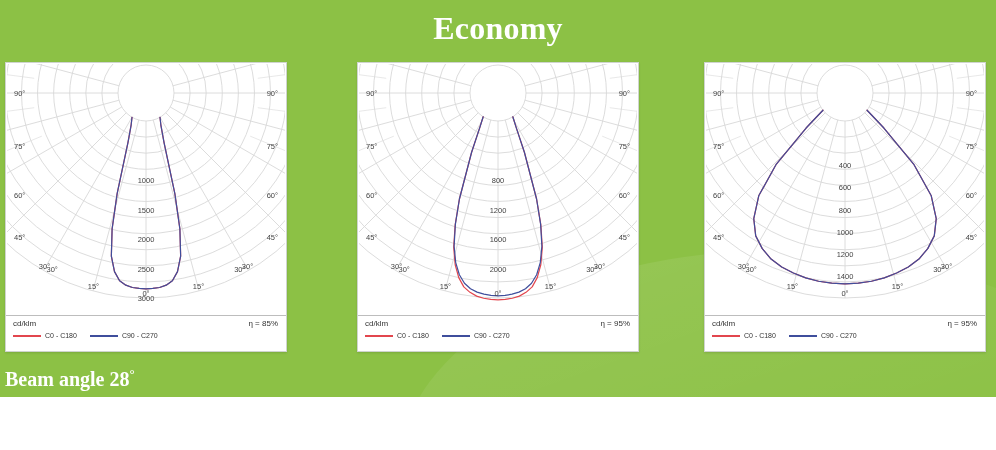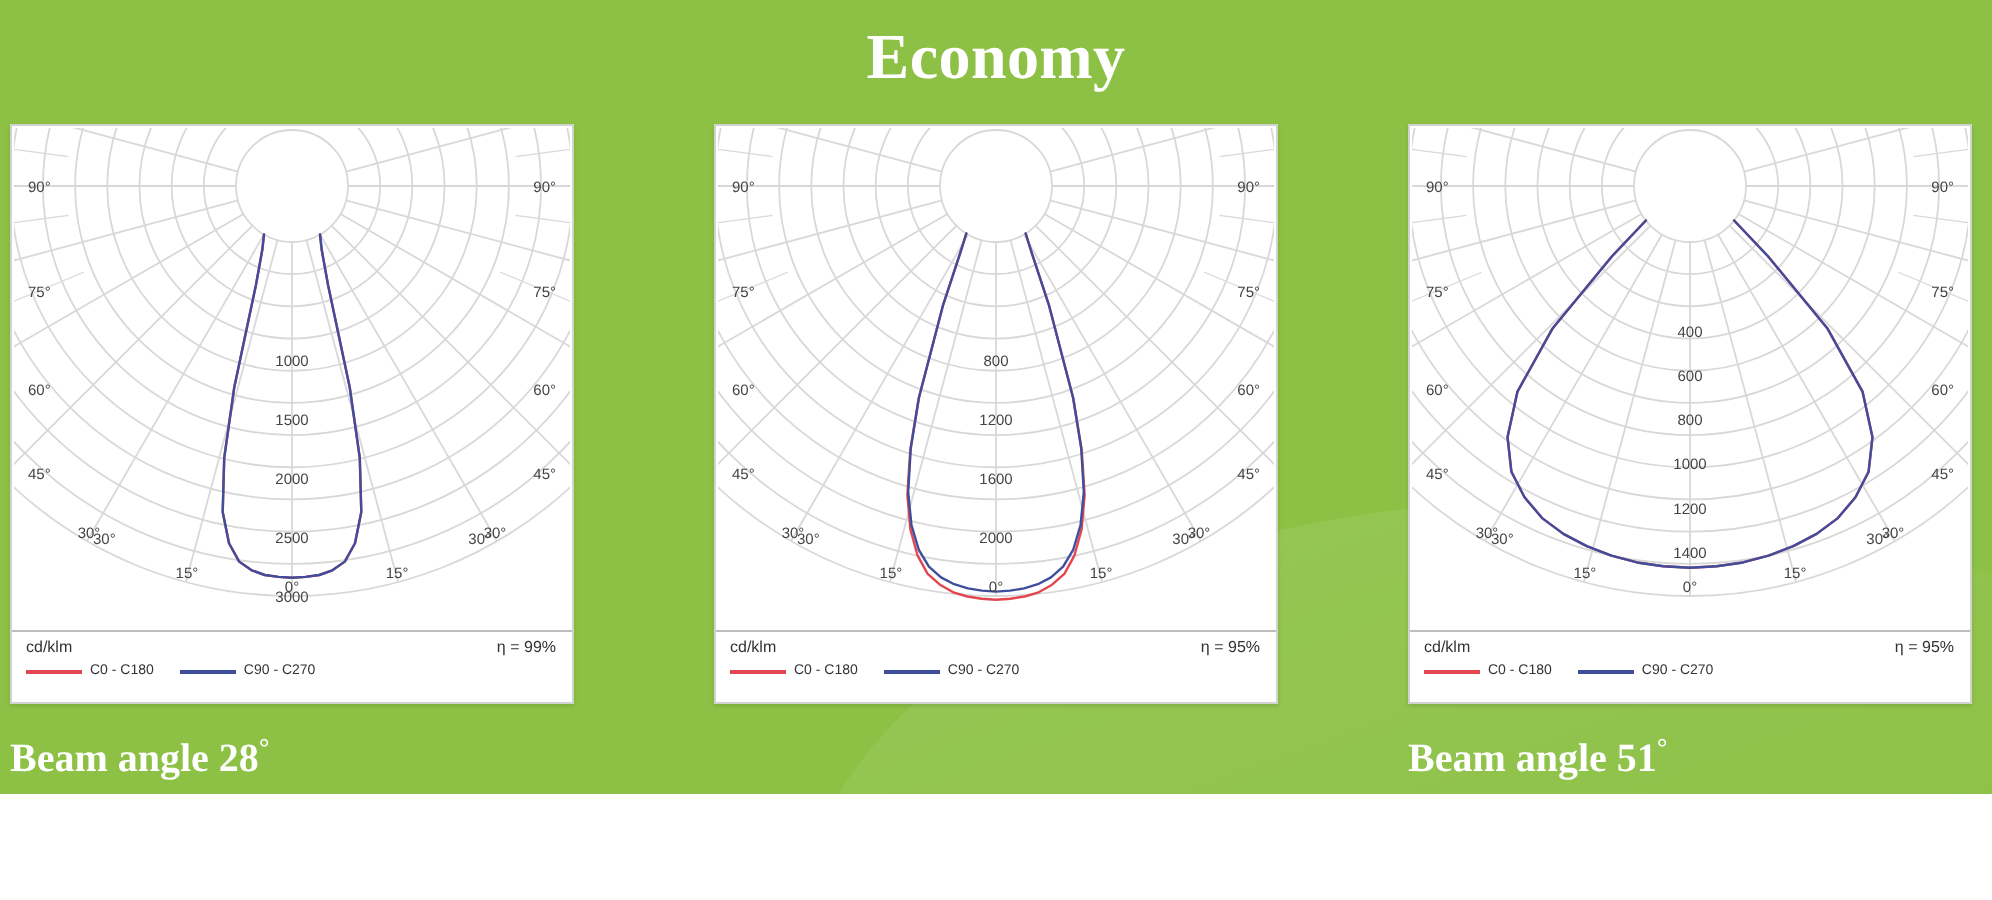--- a/index.html
+++ b/index.html
@@ -179,21 +179,21 @@
               <text x="38.500000000000014" y="205.80315696824107" text-anchor="middle" font-family="&quot;Liberation Sans&quot;, sans-serif" font-size="7.5" fill="#444444">30°</text>
               <text x="87.45973384418829" y="226.08294273668088" text-anchor="middle" font-family="&quot;Liberation Sans&quot;, sans-serif" font-size="7.5" fill="#444444">15°</text>
               <text x="140" y="233" text-anchor="middle" font-family="&quot;Liberation Sans&quot;, sans-serif" font-size="7.5" fill="#444444">0°</text>
               <text x="192.5402661558117" y="226.08294273668088" text-anchor="middle" font-family="&quot;Liberation Sans&quot;, sans-serif" font-size="7.5" fill="#444444">15°</text>
               <text x="241.5" y="205.80315696824107" text-anchor="middle" font-family="&quot;Liberation Sans&quot;, sans-serif" font-size="7.5" fill="#444444">30°</text>
             </g>
           </svg>
       </div>
       <div class="chart-footer">
         <div class="unit-label">cd/klm</div>
-        <div class="eff-label">η = 99%</div>
+        <div class="eff-label">η = 85%</div>
         <div class="legend">
           <div class="legend-item">
             <span class="legend-swatch red"></span>
             <span class="legend-text">C0 - C180</span>
           </div>
           <div class="legend-item">
             <span class="legend-swatch blue"></span>
             <span class="legend-text">C90 - C270</span>
           </div>
         </div>
@@ -367,16 +367,15 @@
             <span class="legend-text">C90 - C270</span>
           </div>
         </div>
       </div>
     </div>
 
   </div>
 
   <div class="captions-row">
     <div class="caption c1"><span>Beam angle 28</span><span class="deg-sup">°</span></div>
-    <div class="caption c3"><span>Beam angle 51</span><span class="deg-sup">°</span></div>
   </div>
 
 </div>
 
 </body></html>

